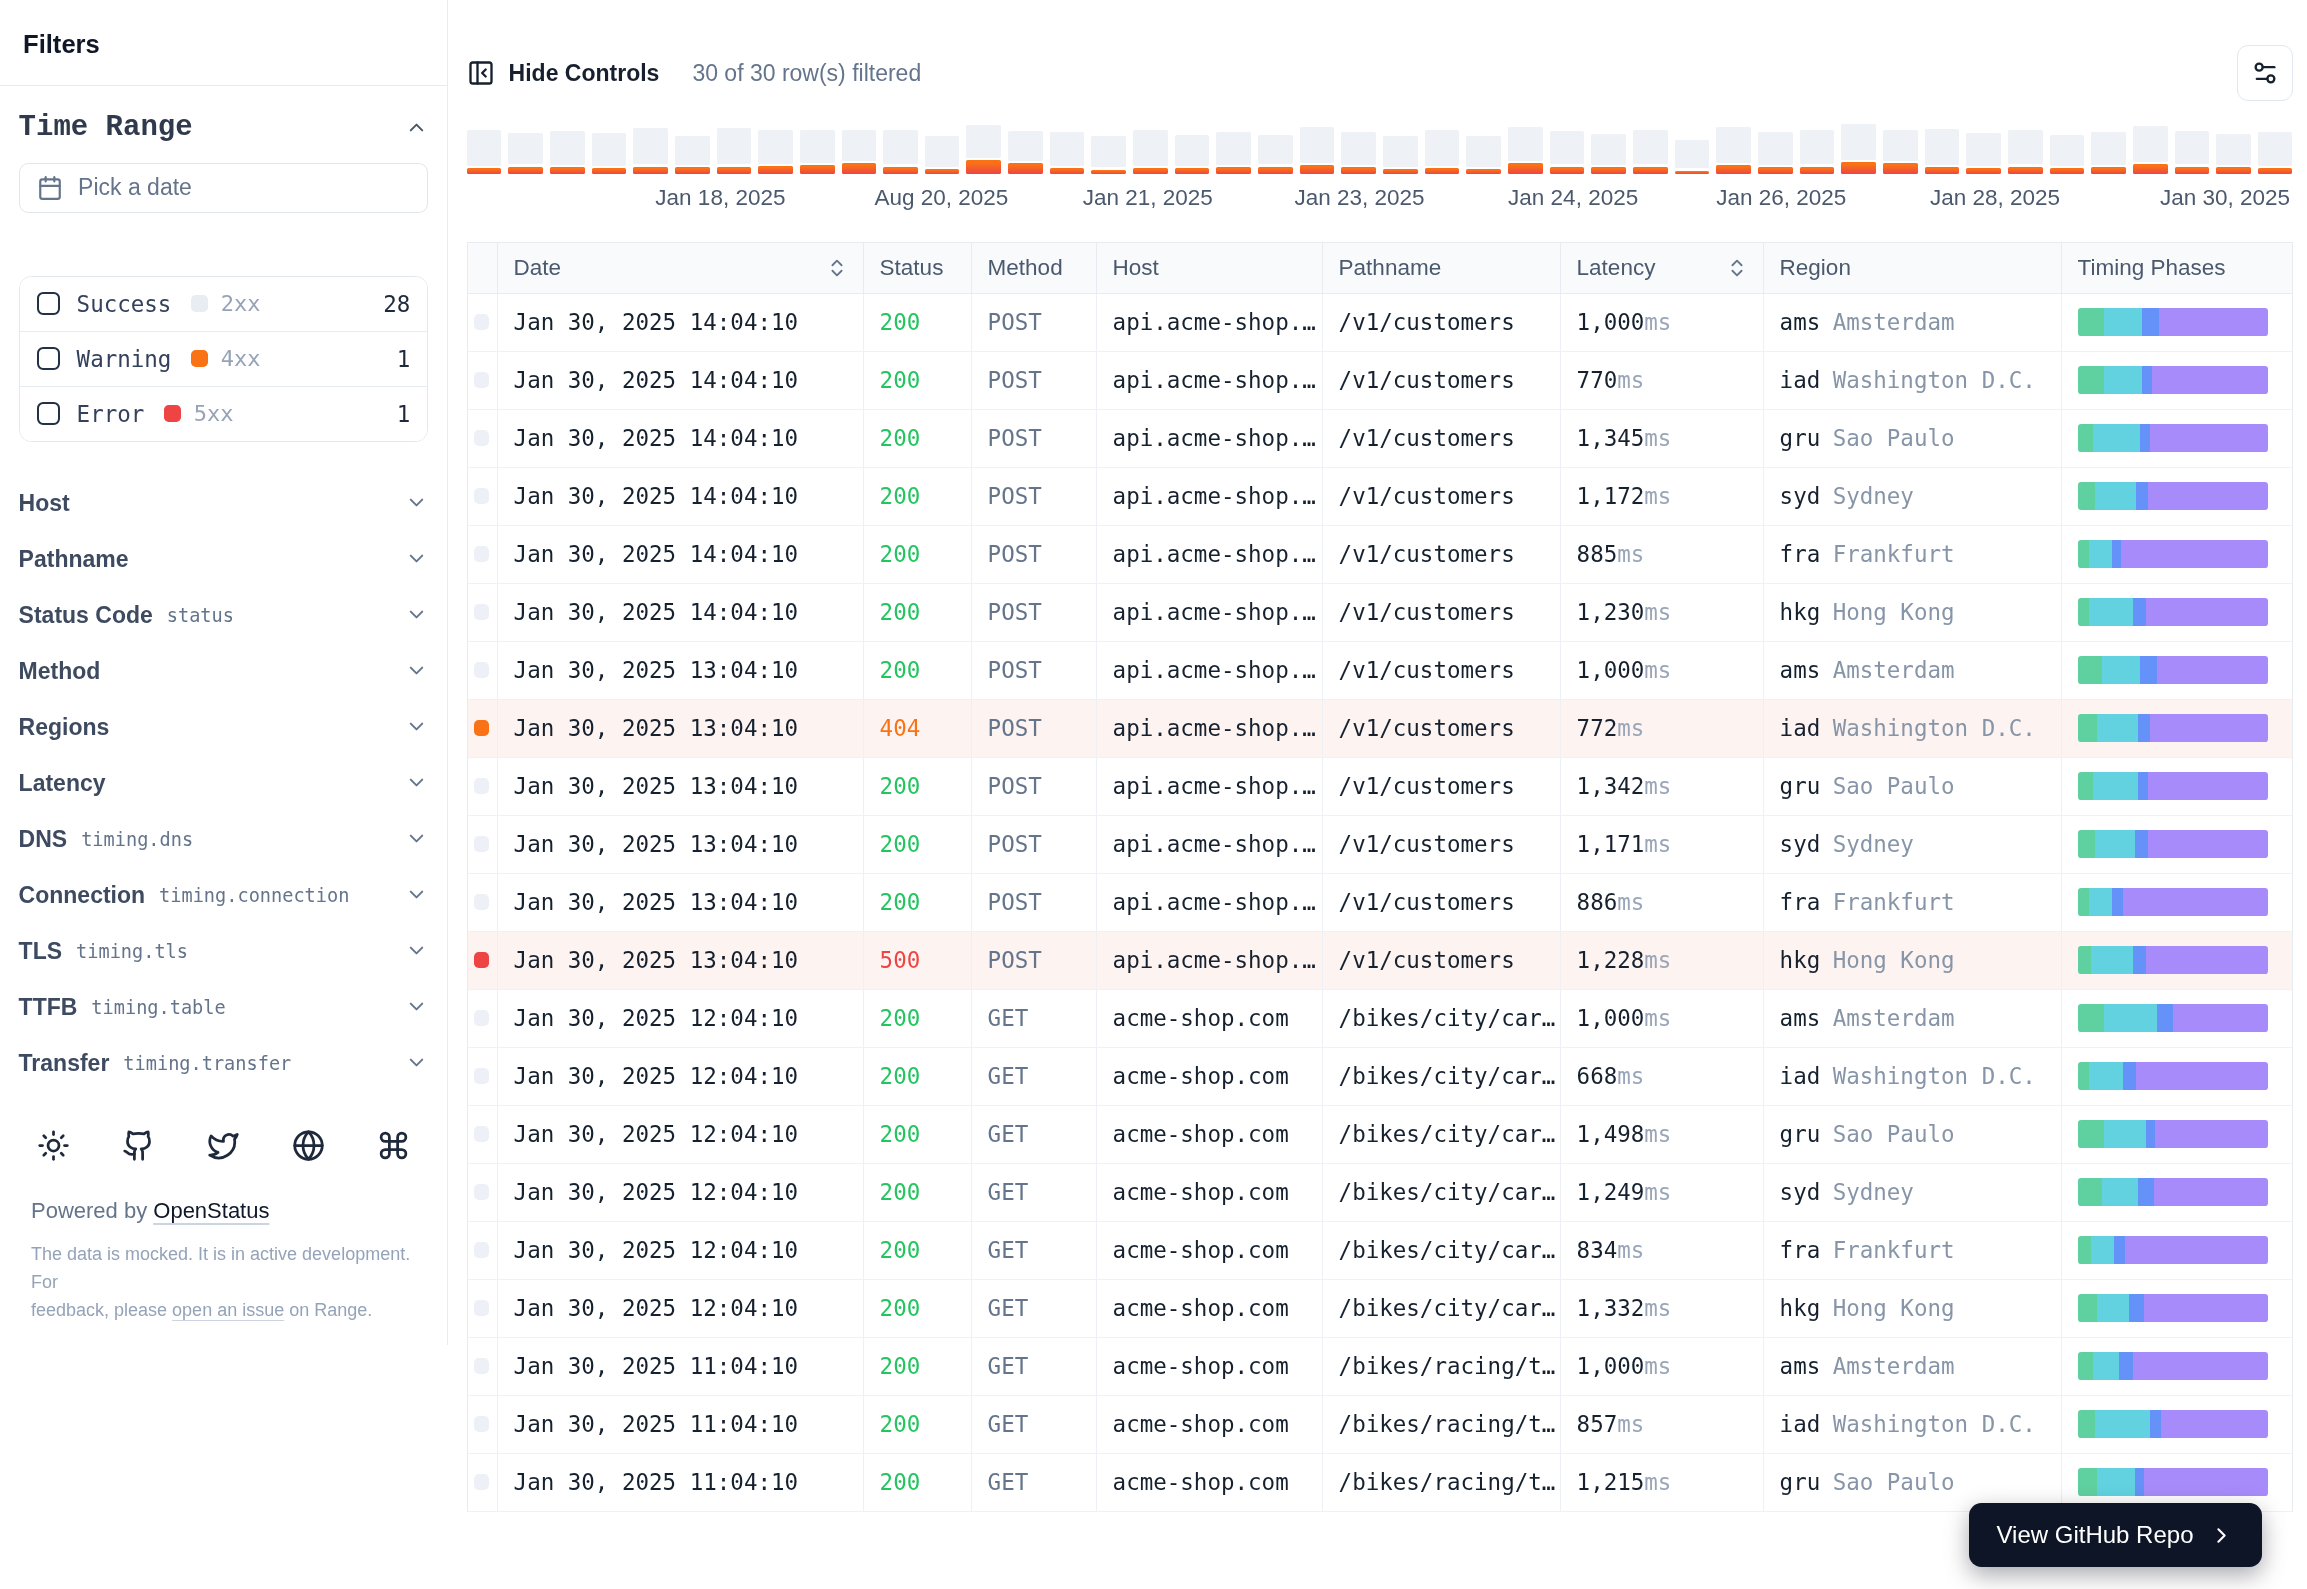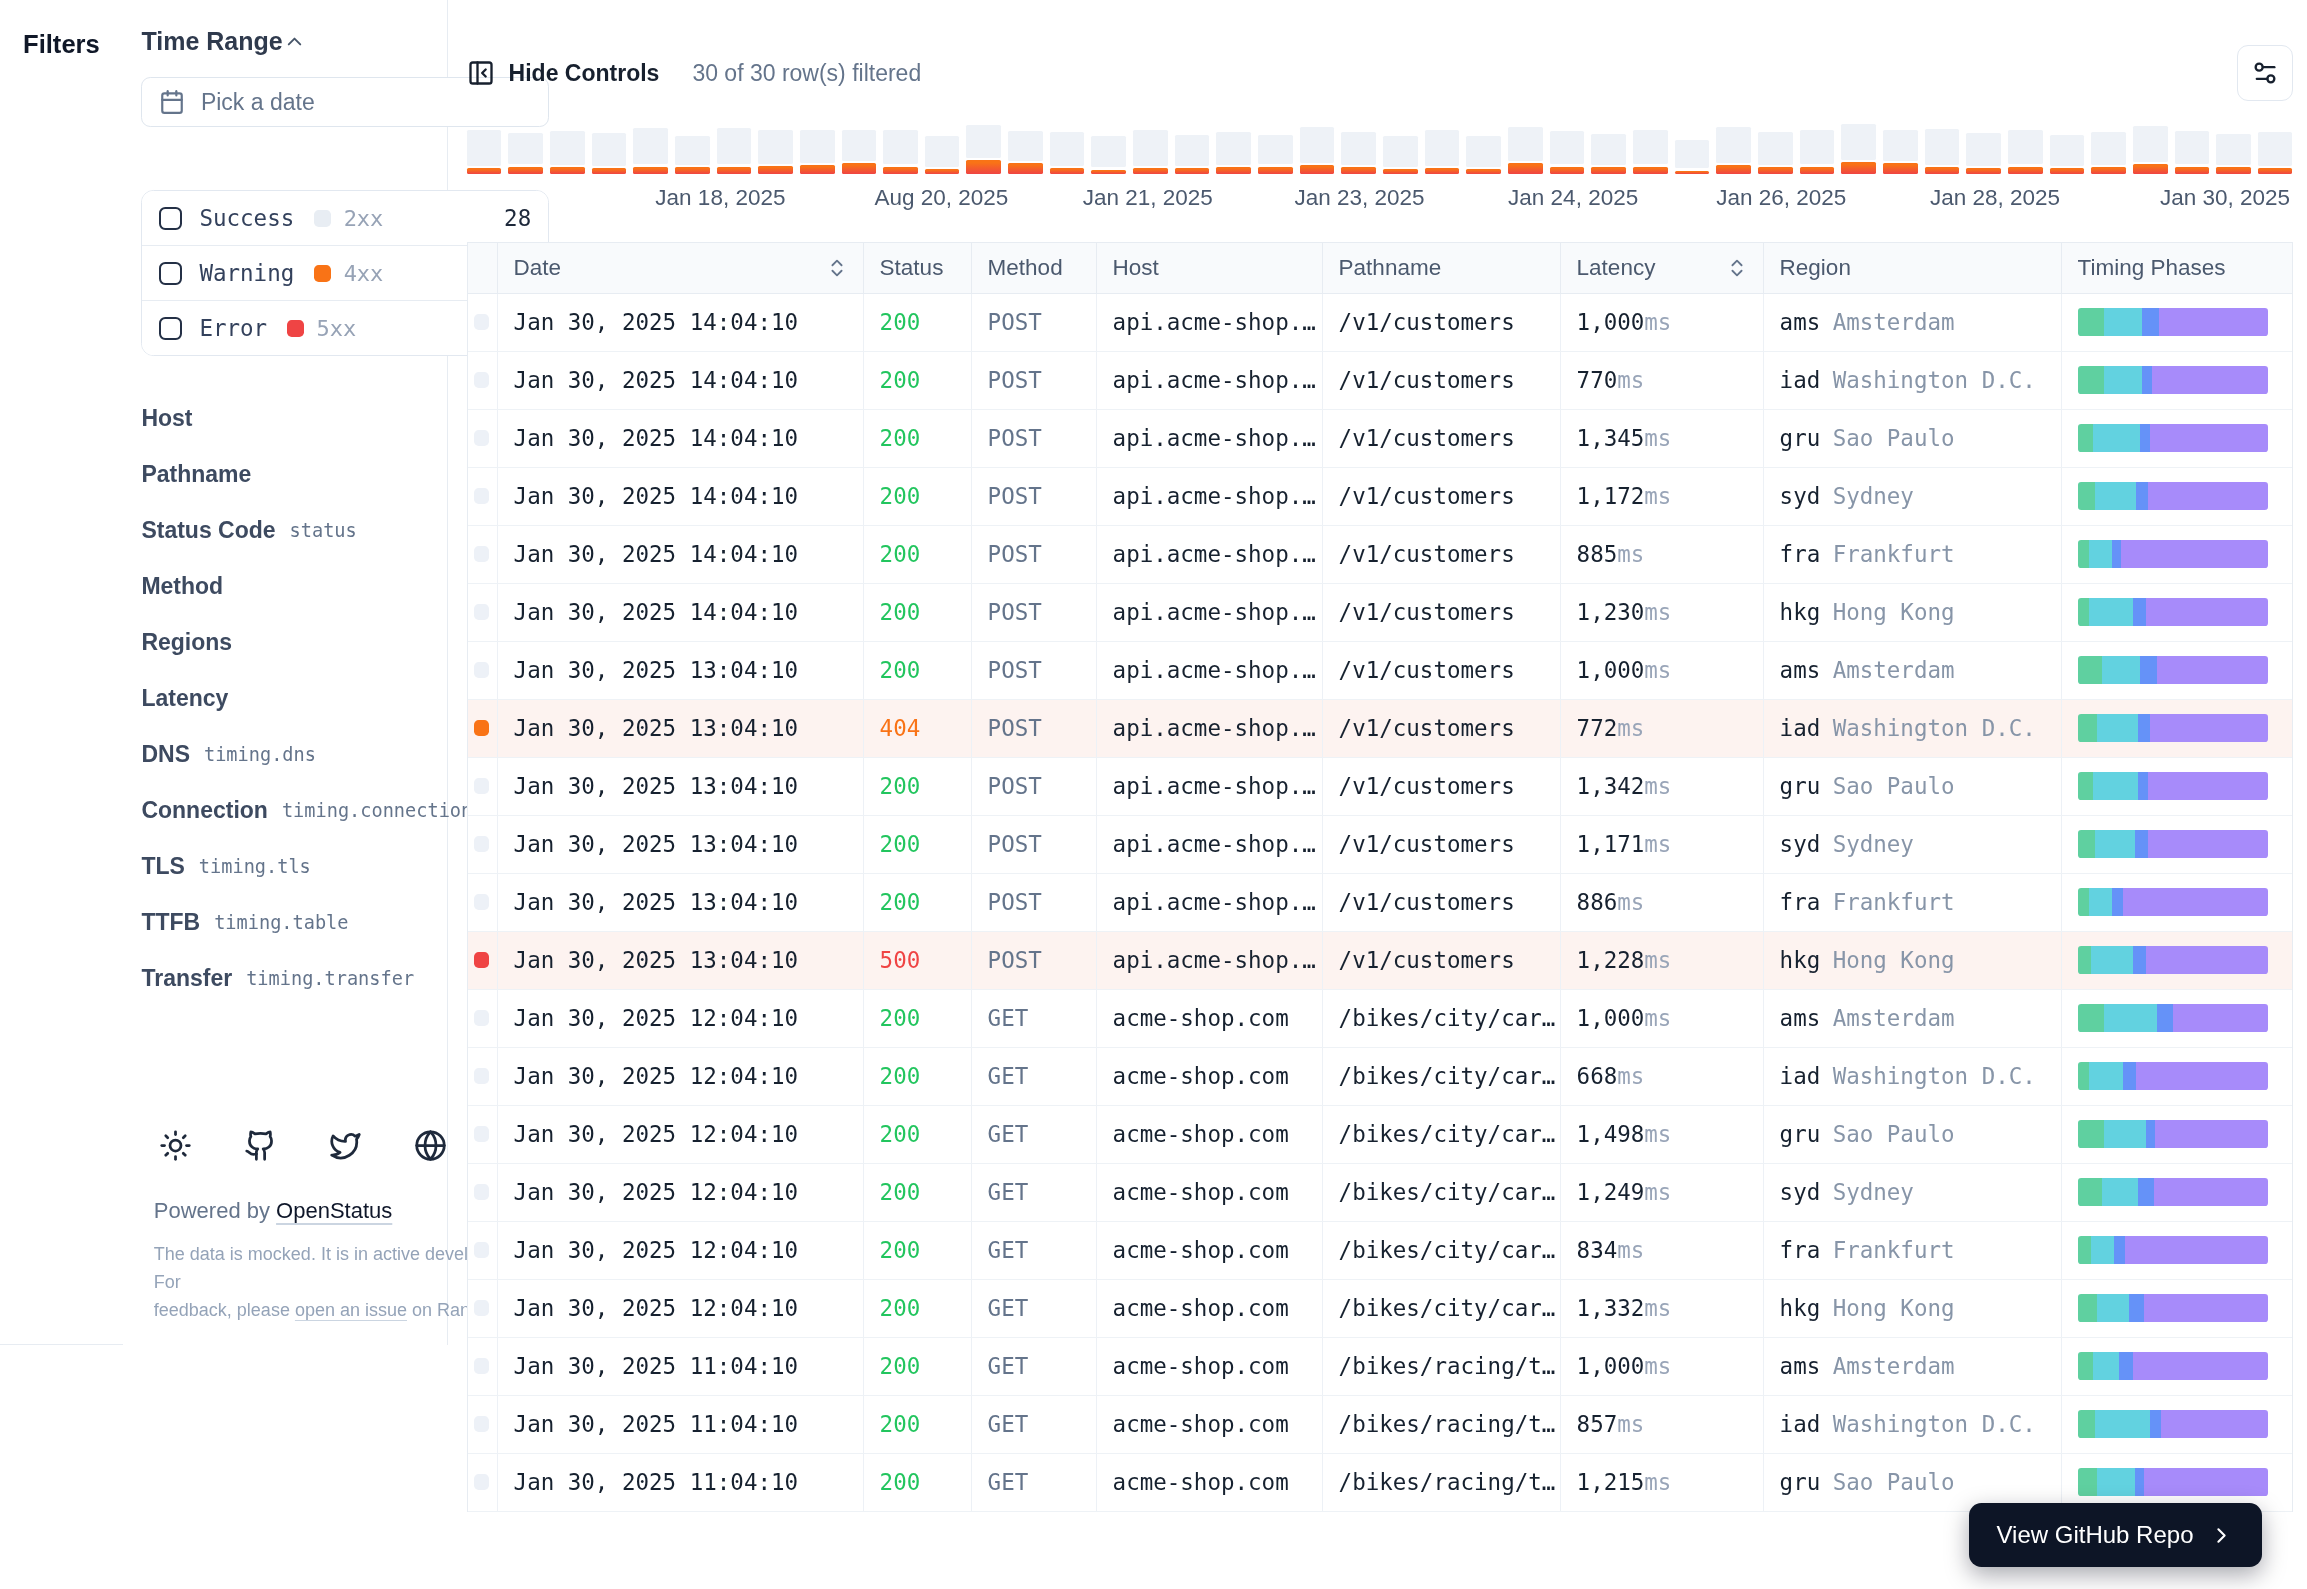--- a/index.html
+++ b/index.html
@@ -1,24 +1,24 @@
 <!DOCTYPE html>
 <html style="font-size:12.4px"><head>
 <meta charset="utf-8">
 <style>
   html,body{margin:0;padding:0;background:#fff;}
   body{width:2307px;height:1589px;overflow:hidden;font-family:"Liberation Sans",sans-serif;color:#0f172a;}
   .app{display:flex;width:2307px;height:1589px;position:relative;}
 
   
-  .sidebar{width:448px;min-width:448px;border-right:1.6px solid #e7ecf2;display:flex;flex-direction:row;height:1345px;box-sizing:border-box;}
+  .sidebar{width:448px;min-width:448px;border-right:1.6px solid #e7ecf2;display:flex;flex-direction:column;height:1345px;box-sizing:border-box;}
   .sb-header{padding:29.5px 23px 26px;border-bottom:1.6px solid #e7ecf2;}
   .sb-title{font-size:25.6px;font-weight:700;color:#101828;margin:0;}
   .sb-body{padding:23px 18.6px 0;display:flex;flex-direction:column;flex:1;}
-  .sec-head{display:flex;align-items:center;color:#2f3a4d;font-size:25px;font-weight:600;height:37px;cursor:pointer;}
+  .sec-head{display:flex;align-items:center;justify-content:space-between;color:#2f3a4d;font-size:29px;font-weight:600;height:37px;cursor:pointer;font-family:Liberation Mono, monospace;}
   .sec-head svg{stroke:#475569;}
   .date-btn{margin-top:17px;width:100%;height:50px;border:1.6px solid #dfe6ee;border-radius:9.3px;background:#fff;display:flex;align-items:center;gap:15.5px;padding:0 17px;box-sizing:border-box;color:#64748b;font-size:23px;cursor:pointer;font-family:"Liberation Sans",sans-serif;}
   .sec-gap{margin-top:43px;}
   .result-list{margin-top:20px;border:1.6px solid #e2e8f0;border-radius:12.4px;overflow:hidden;}
   .res-row{display:flex;align-items:center;padding:0 17px;height:54px;border-top:1.6px solid #e7ecf2;cursor:pointer;background:#fff;}
   .res-row:first-child{border-top:none;}
   .cb{width:23px;height:23px;border:2.3px solid #243046;border-radius:6.2px;box-sizing:border-box;flex:none;}
   .res-label{font-family:"DejaVu Sans Mono",monospace;font-size:22.5px;color:#33415c;margin-left:17px;}
   .chip{width:17px;height:17px;border-radius:4.7px;margin-left:20px;flex:none;}
   .res-code{font-family:"DejaVu Sans Mono",monospace;font-size:22px;color:#97a3b6;margin-left:12.4px;}

